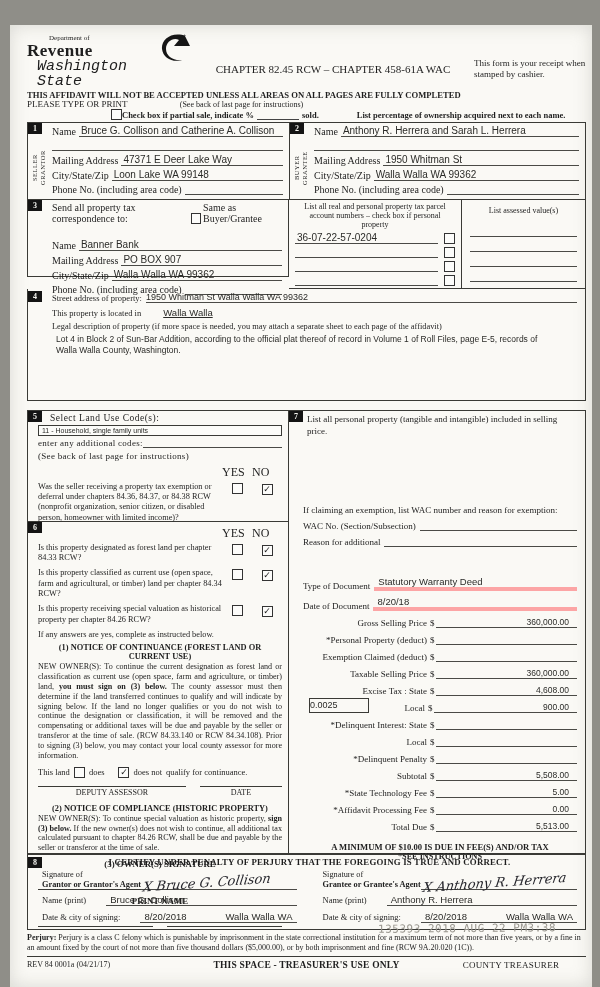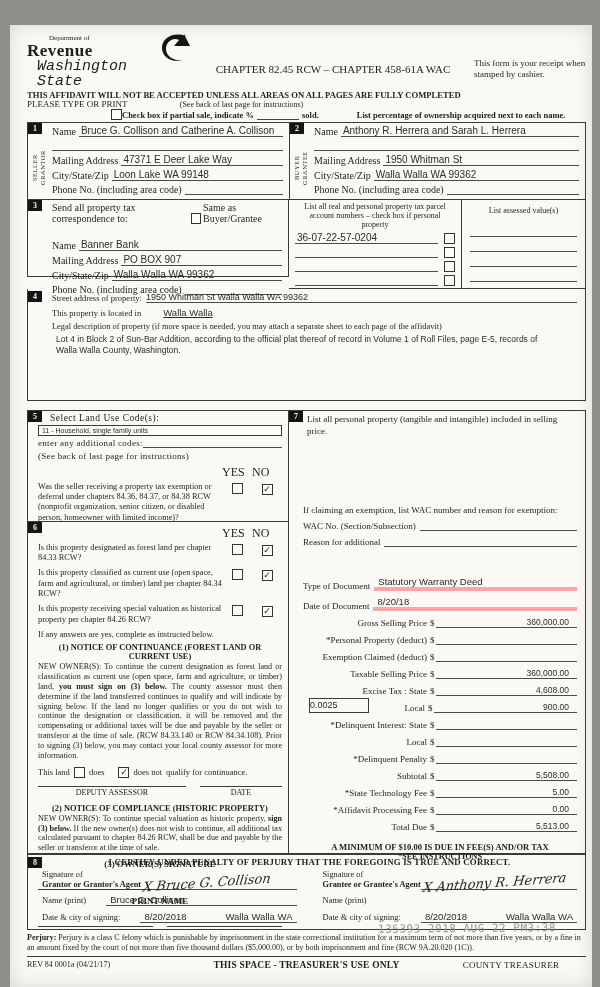--- a/index.html
+++ b/index.html
@@ -499,20 +499,23 @@
           <div class="siglabels">
             <div>Signature of</div>
             <b>Grantee or Grantee's Agent</b>
           </div>
           <div class="sig-ul">
               <span class="script">X Anthony R. Herrera</span>
             </div>
         </div>
         <div class="nprow">
             <span>Name (print)</span>
+            <span class="ul">
+              <span class="vtxt" style="font-size:9.5px;">Anthony R. Herrera</span>
+            </span>
           </div>
         <div class="nprow">
             <span>Date &amp; city of signing:</span>
             <span class="ul">
               <span class="vtxt" style="font-size:9.5px;">8/20/2018</span>
               <span class="vtxt" style="font-size:9.5px;">Walla Walla WA</span>
             </span>
           </div>
       </div>
     </div>

